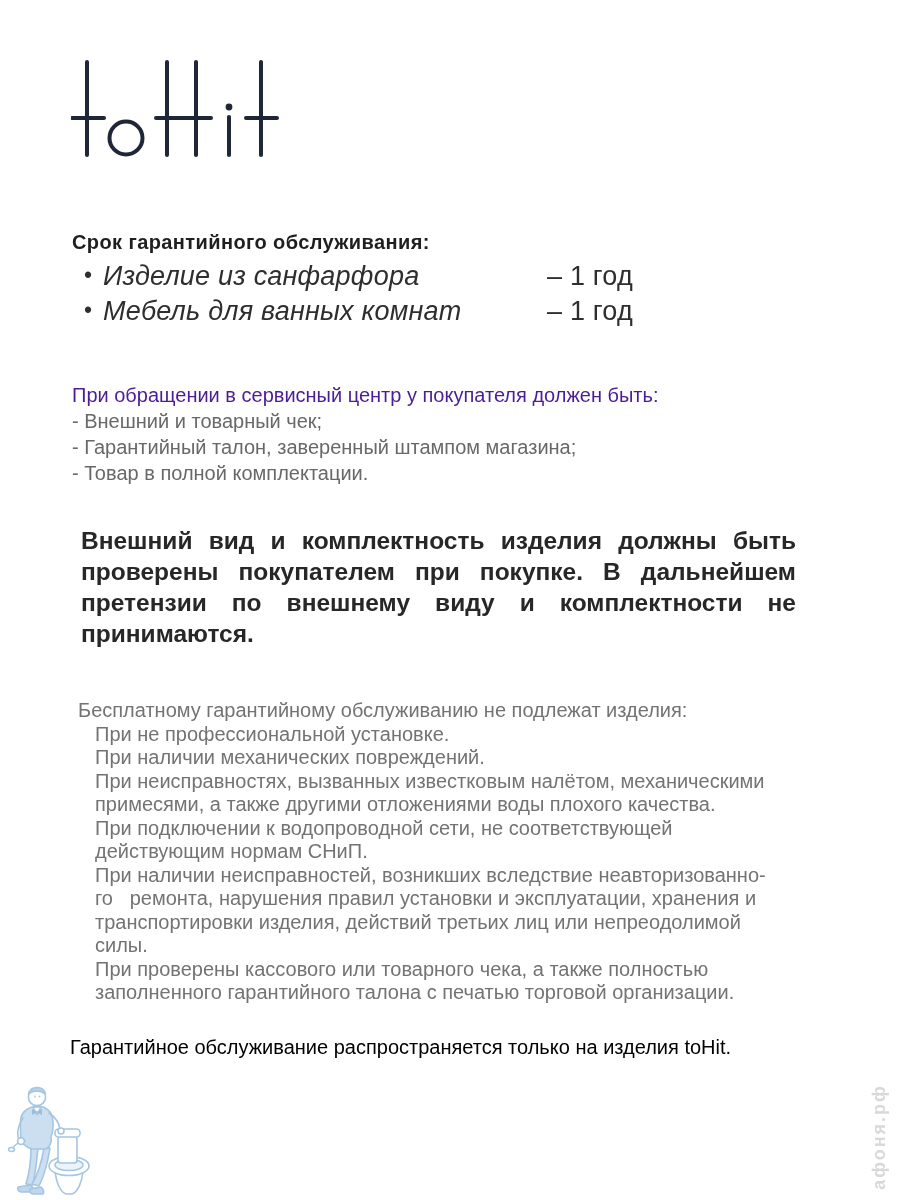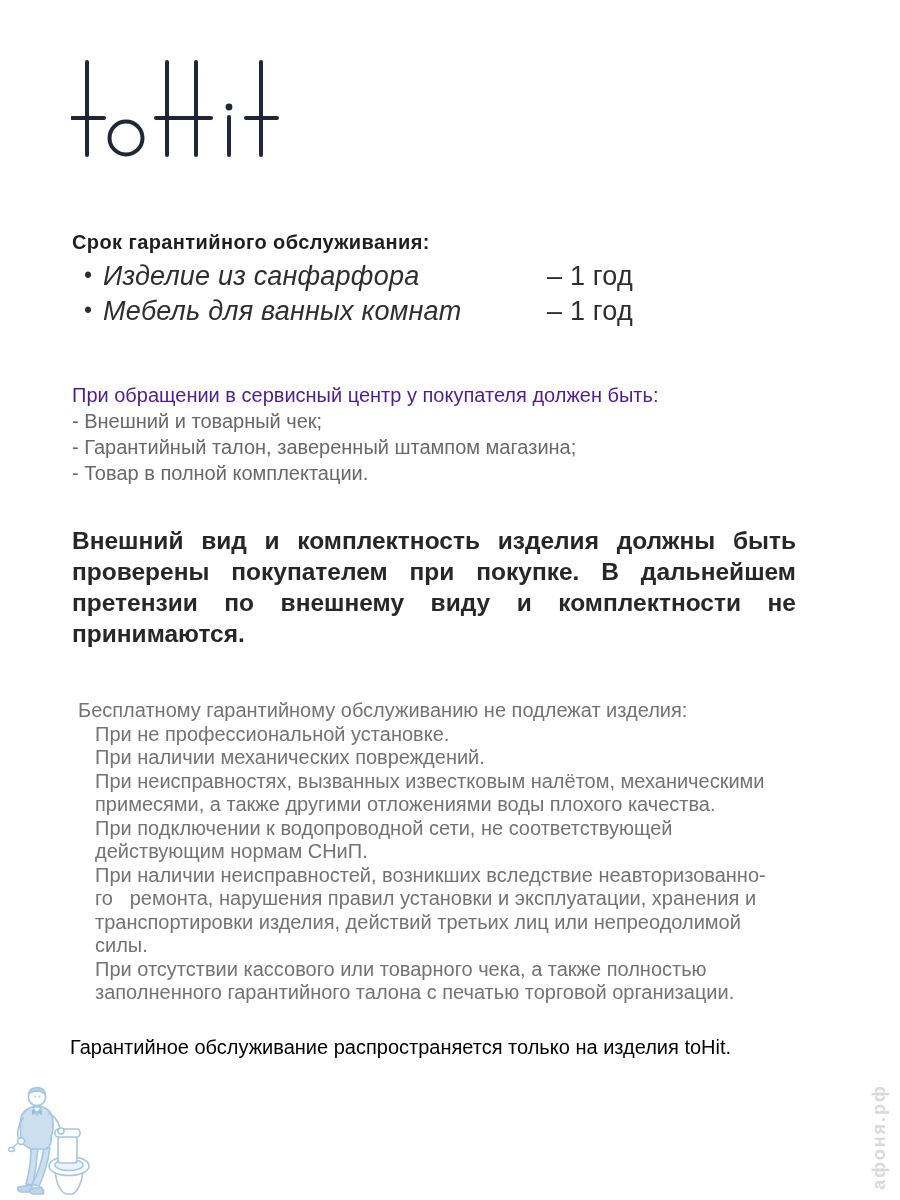--- a/index.html
+++ b/index.html
@@ -28,21 +28,21 @@
   .bullet-label { position:absolute; left:31px; top:0; white-space:nowrap;font-style:italic; }
   .bullet-value { position:absolute; left:468px; top:0; white-space:nowrap;margin-left:7px; }
 
   
   .service { position:absolute; left:72px; top:382px; width:700px; font-size:20px; line-height:26px; color:#686868; }
   .service-heading { font-weight:400; color:#4c1d95; }
   .service div { white-space:pre; }
 
   
   .notice { position:absolute; left:72px; top:525px; width:724px; font-size:24.5px; font-weight:600; color:#272727; }
-  .n-line { line-height:31px; }
+  .n-line { line-height:31px;margin-left:9px; }
   .n-line.j { text-align:justify; text-align-last:justify; }
 
   
   .exclusions { position:absolute; left:78px; top:699px; width:740px; font-size:20px; line-height:23.5px; color:#737373; }
   .ex-line { white-space:pre; }
   .ex-line.ind { padding-left:17px; }
 
   
   .footer-note { position:absolute; left:70px; top:1036px; width:760px; font-size:20px; color:#000000; white-space:nowrap; }
 
@@ -114,21 +114,21 @@
     <div class="ex-line ind">При не профессиональной установке.</div>
     <div class="ex-line ind">При наличии механических повреждений.</div>
     <div class="ex-line ind">При неисправностях, вызванных известковым налётом, механическими</div>
     <div class="ex-line ind">примесями, а также другими отложениями воды плохого качества.</div>
     <div class="ex-line ind">При подключении к водопроводной сети, не соответствующей</div>
     <div class="ex-line ind">действующим нормам СНиП.</div>
     <div class="ex-line ind">При наличии неисправностей, возникших вследствие неавторизованно-</div>
     <div class="ex-line ind">го   ремонта, нарушения правил установки и эксплуатации, хранения и</div>
     <div class="ex-line ind">транспортировки изделия, действий третьих лиц или непреодолимой</div>
     <div class="ex-line ind">силы.</div>
-    <div class="ex-line ind">При отсутствии кассового или товарного чека, а также полностью</div>
+    <div class="ex-line ind">При проверены кассового или товарного чека, а также полностью</div>
     <div class="ex-line ind">заполненного гарантийного талона с печатью торговой организации.</div>
   </div>
 
   <div class="footer-note">Гарантийное обслуживание распространяется только на изделия toHit.</div>
 
   <svg class="plumber" width="100" height="114" viewBox="0 0 100 114">
     <g stroke="#9cc0df" stroke-width="1.6" stroke-linejoin="round" stroke-linecap="round">
 
       <path d="M47,86 C48,98 52,108 58,110 L64,110 C70,108 74,98 75,87 Z" fill="#ffffff"></path>
       <ellipse cx="61" cy="82" rx="20" ry="9.5" fill="#ffffff"></ellipse>

